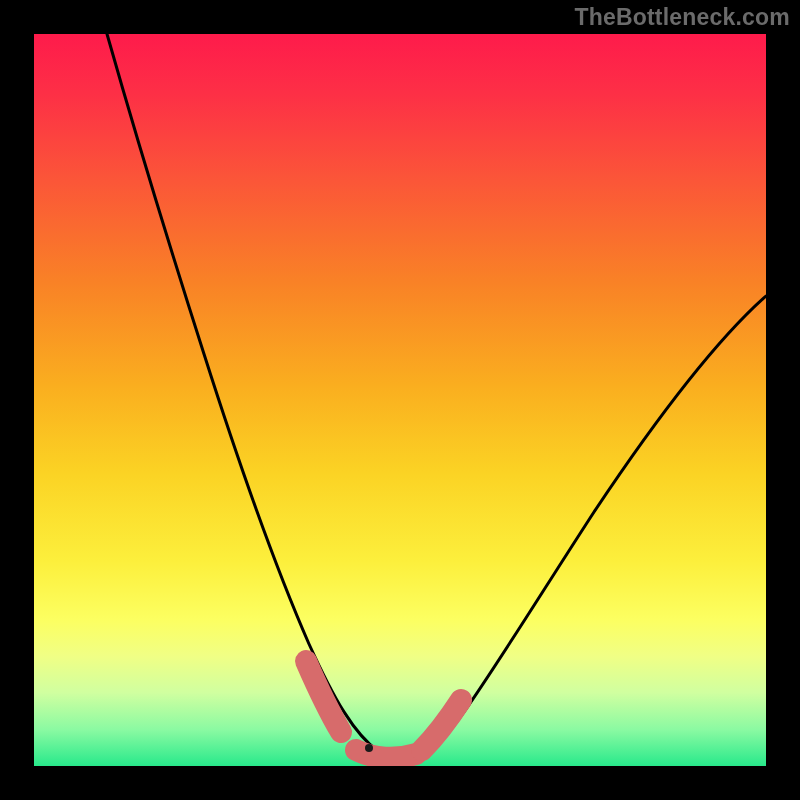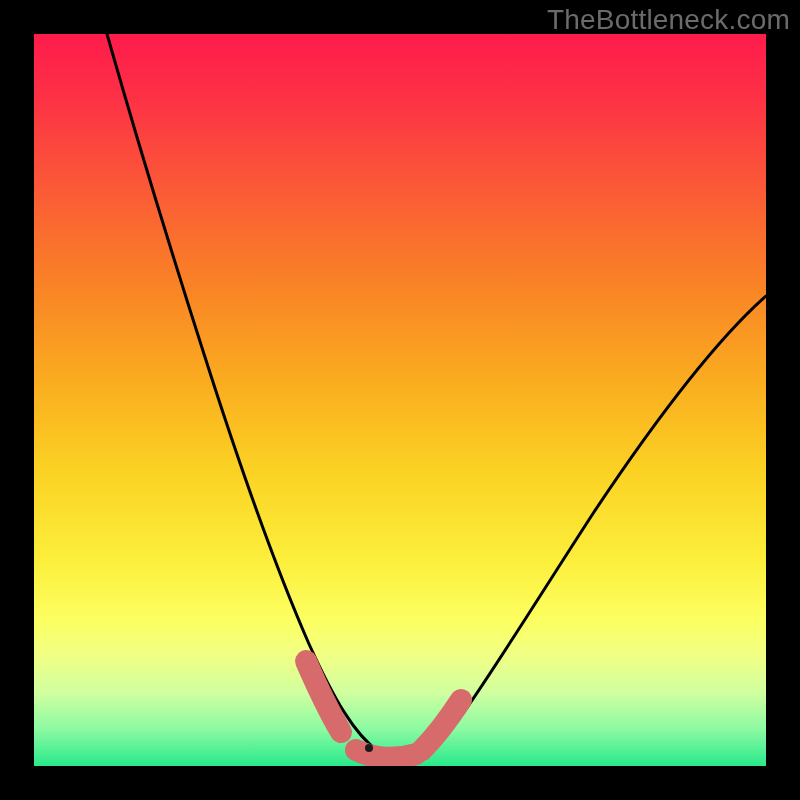--- a/index.html
+++ b/index.html
@@ -40,22 +40,22 @@
       #d0ffa0 90%,
       #8bfaa2 95%,
       #28e98b 100%
     );
   }
   .watermark {
     position: absolute;
     top: 4px;
     right: 10px;
     color: #6b6b6b;
-    font-size: 28px;
-    font-weight: 400;
+    font-size: 23px;
+    font-weight: 700;
     letter-spacing: 0.2px;
     user-select: none;
   }
   svg.curve {
     position: absolute;
     left: 0;
     top: 0;
     width: 732px;
     height: 732px;
   }

